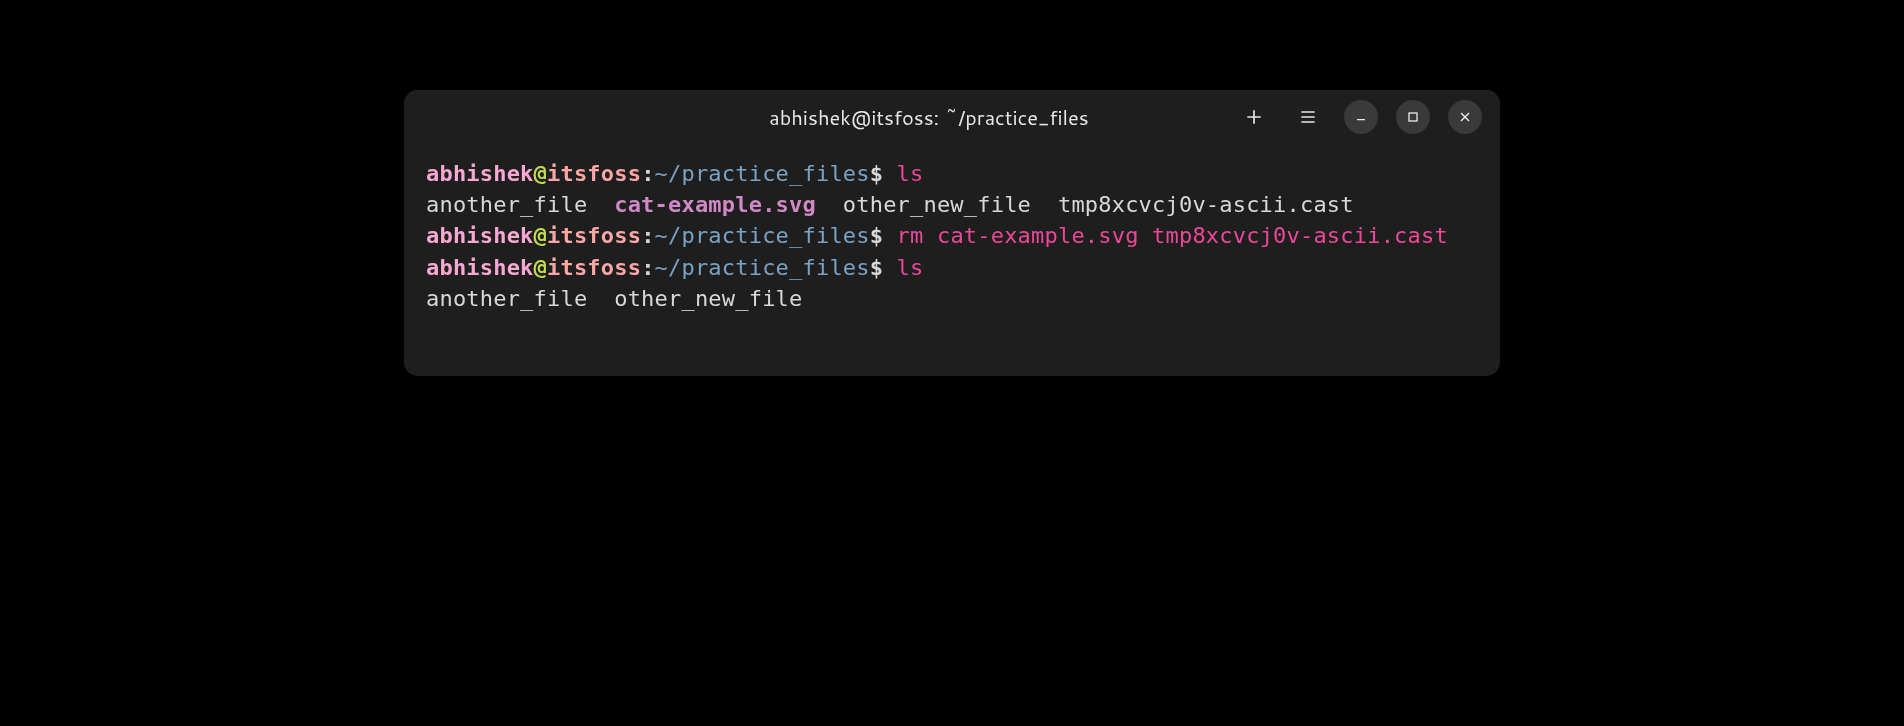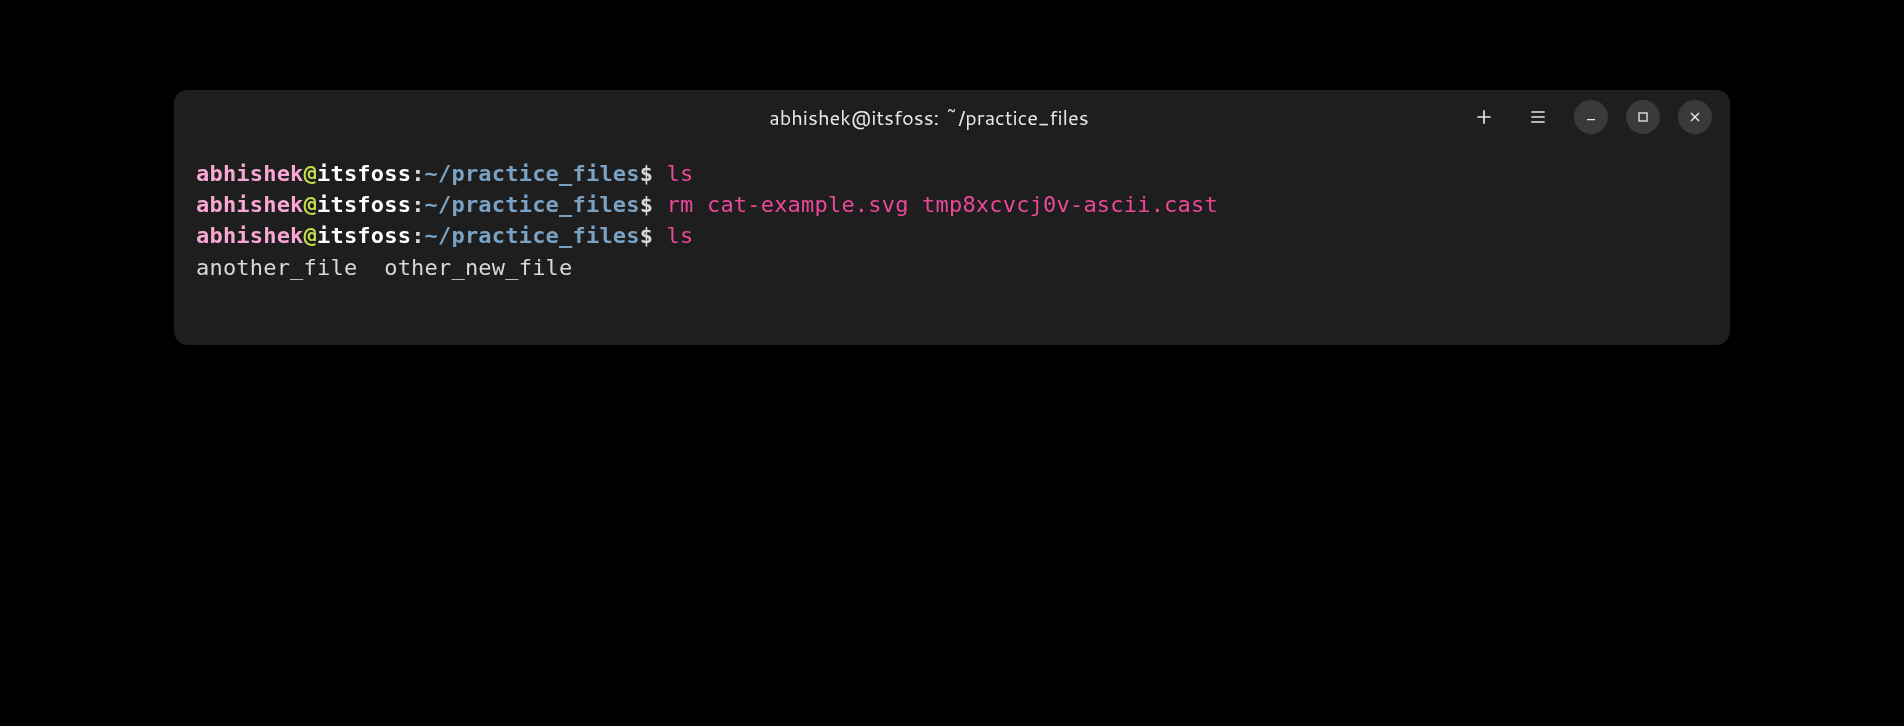--- a/index.html
+++ b/index.html
@@ -11,21 +11,21 @@
       background: #000;
       width: 1904px;
       height: 726px;
       display: flex;
       align-items: flex-start;
       justify-content: center;
       padding-top: 90px;
       font-family: 'DejaVu Sans Mono', 'Liberation Mono', 'Consolas', monospace;
     }
     .terminal-window {
-      width: 1556px;
+      width: 1096px;
       background: #1e1e1e;
       border-radius: 14px;
       box-shadow: 0 25px 50px rgba(0,0,0,0.6);
       overflow: hidden;
     }
     .titlebar {
       height: 54px;
       display: flex;
       align-items: center;
       justify-content: space-between;
@@ -79,24 +79,24 @@
       padding: 14px 22px 62px 22px;
       font-size: 22px;
       line-height: 1.42;
       font-weight: 600;
       letter-spacing: 0.2px;
     }
     .line {
       white-space: pre;
     }
     .user { color: #f9a8d4; font-weight: 700; }
-    .host { color: #ffffff; font-weight: 700; }
+    .host { color: #fca5a5; font-weight: 700; }
     .at { color: #c4d94b; font-weight: 700; }
     .colon { color: #d8d8d8; font-weight: 700; }
-    .path { color: #7aa2c4; font-weight: 700; }
+    .path { color: #7aa2c4; font-weight: 400; }
     .dollar { color: #d8d8d8; font-weight: 700; }
     .cmd { color: #ec4899; font-weight: 400; }
     .out { color: #d8d8d8; font-weight: 400; }
     .file-svg { color: #d089c6; font-weight: 700; }
   </style>
 </head>
 <body>
 
 <div class="terminal-window">
   <div class="titlebar">
@@ -129,17 +129,18 @@
         <svg viewBox="0 0 24 24">
             <line x1="6" y1="6" x2="18" y2="18"></line>
             <line x1="18" y1="6" x2="6" y2="18"></line>
           </svg>
       </div>
     </div>
   </div>
 
   <div class="terminal-body">
     <div class="line"><span class="user">abhishek</span><span class="at">@</span><span class="host">itsfoss</span><span class="colon">:</span><span class="path">~/practice_files</span><span class="dollar">$</span><span class="cmd"> ls</span></div>
+    <div class="line"><span class="out">another_file  </span><span class="file-svg">cat-example.svg</span><span class="out">  other_new_file  tmp8xcvcj0v-ascii.cast</span></div>
     <div class="line"><span class="user">abhishek</span><span class="at">@</span><span class="host">itsfoss</span><span class="colon">:</span><span class="path">~/practice_files</span><span class="dollar">$</span><span class="cmd"> rm cat-example.svg tmp8xcvcj0v-ascii.cast</span></div>
     <div class="line"><span class="user">abhishek</span><span class="at">@</span><span class="host">itsfoss</span><span class="colon">:</span><span class="path">~/practice_files</span><span class="dollar">$</span><span class="cmd"> ls</span></div>
     <div class="line"><span class="out">another_file  other_new_file</span></div>
   </div>
 </div>
 
 </body></html>

